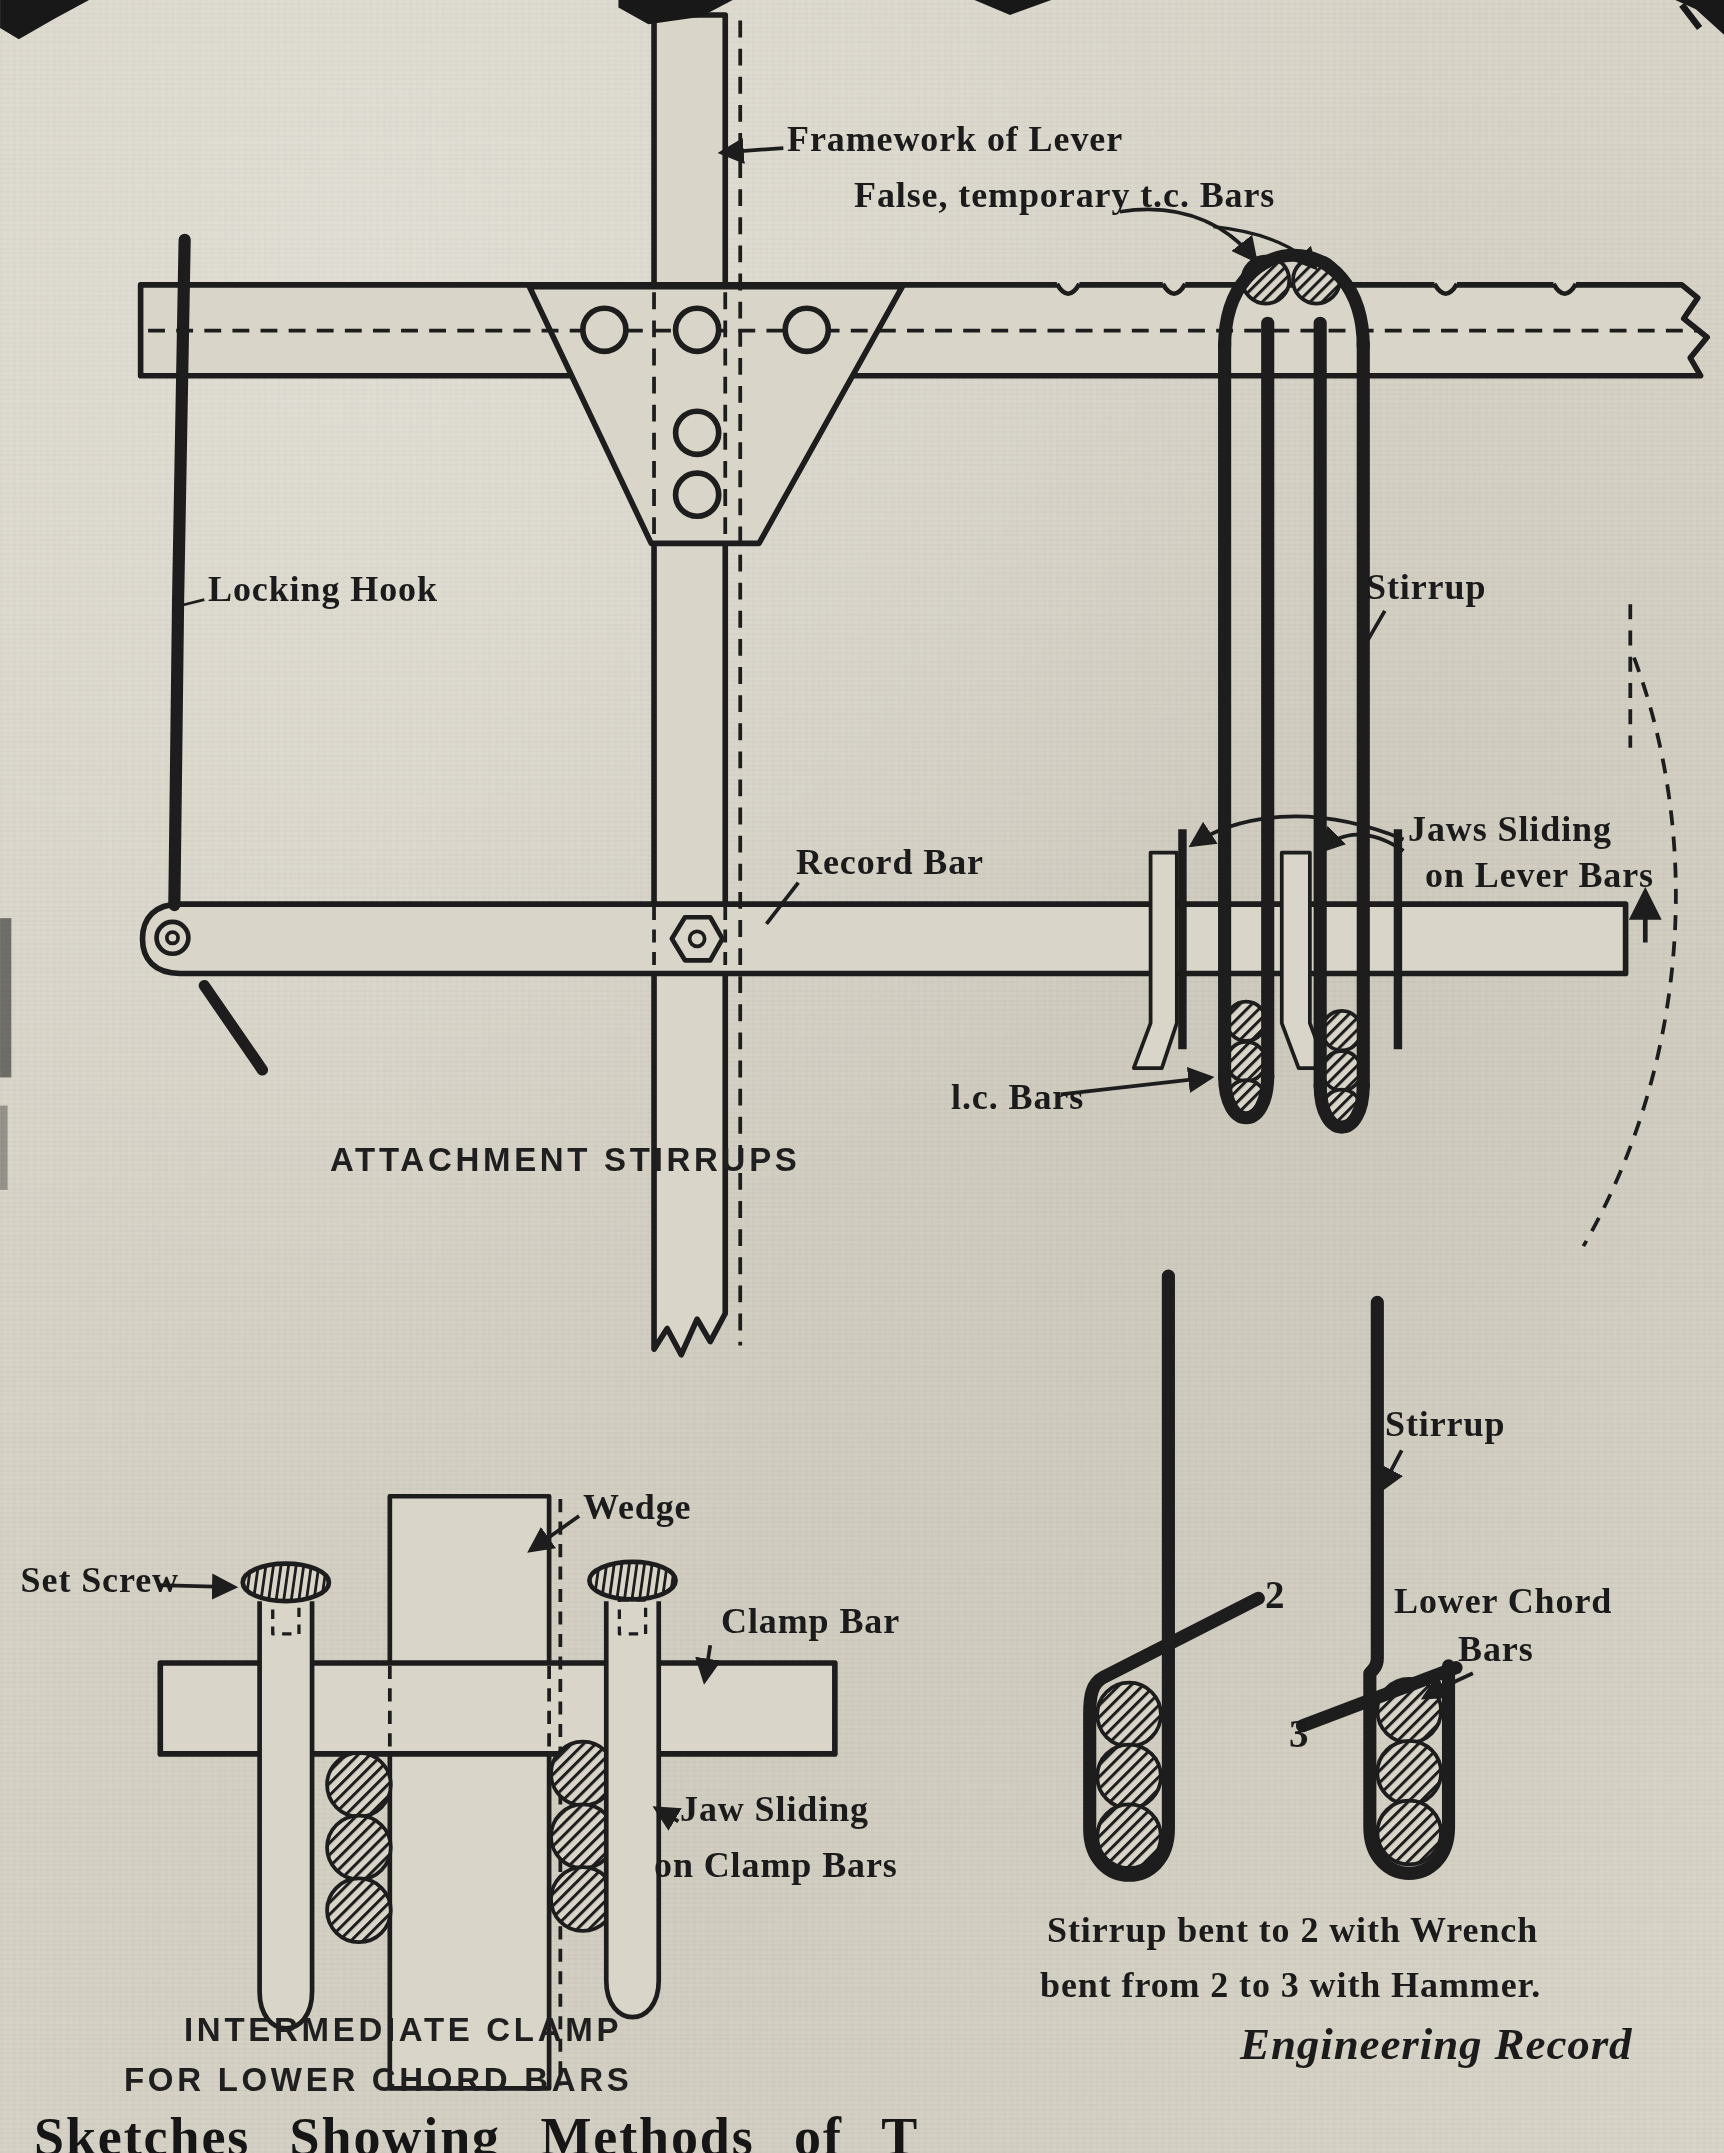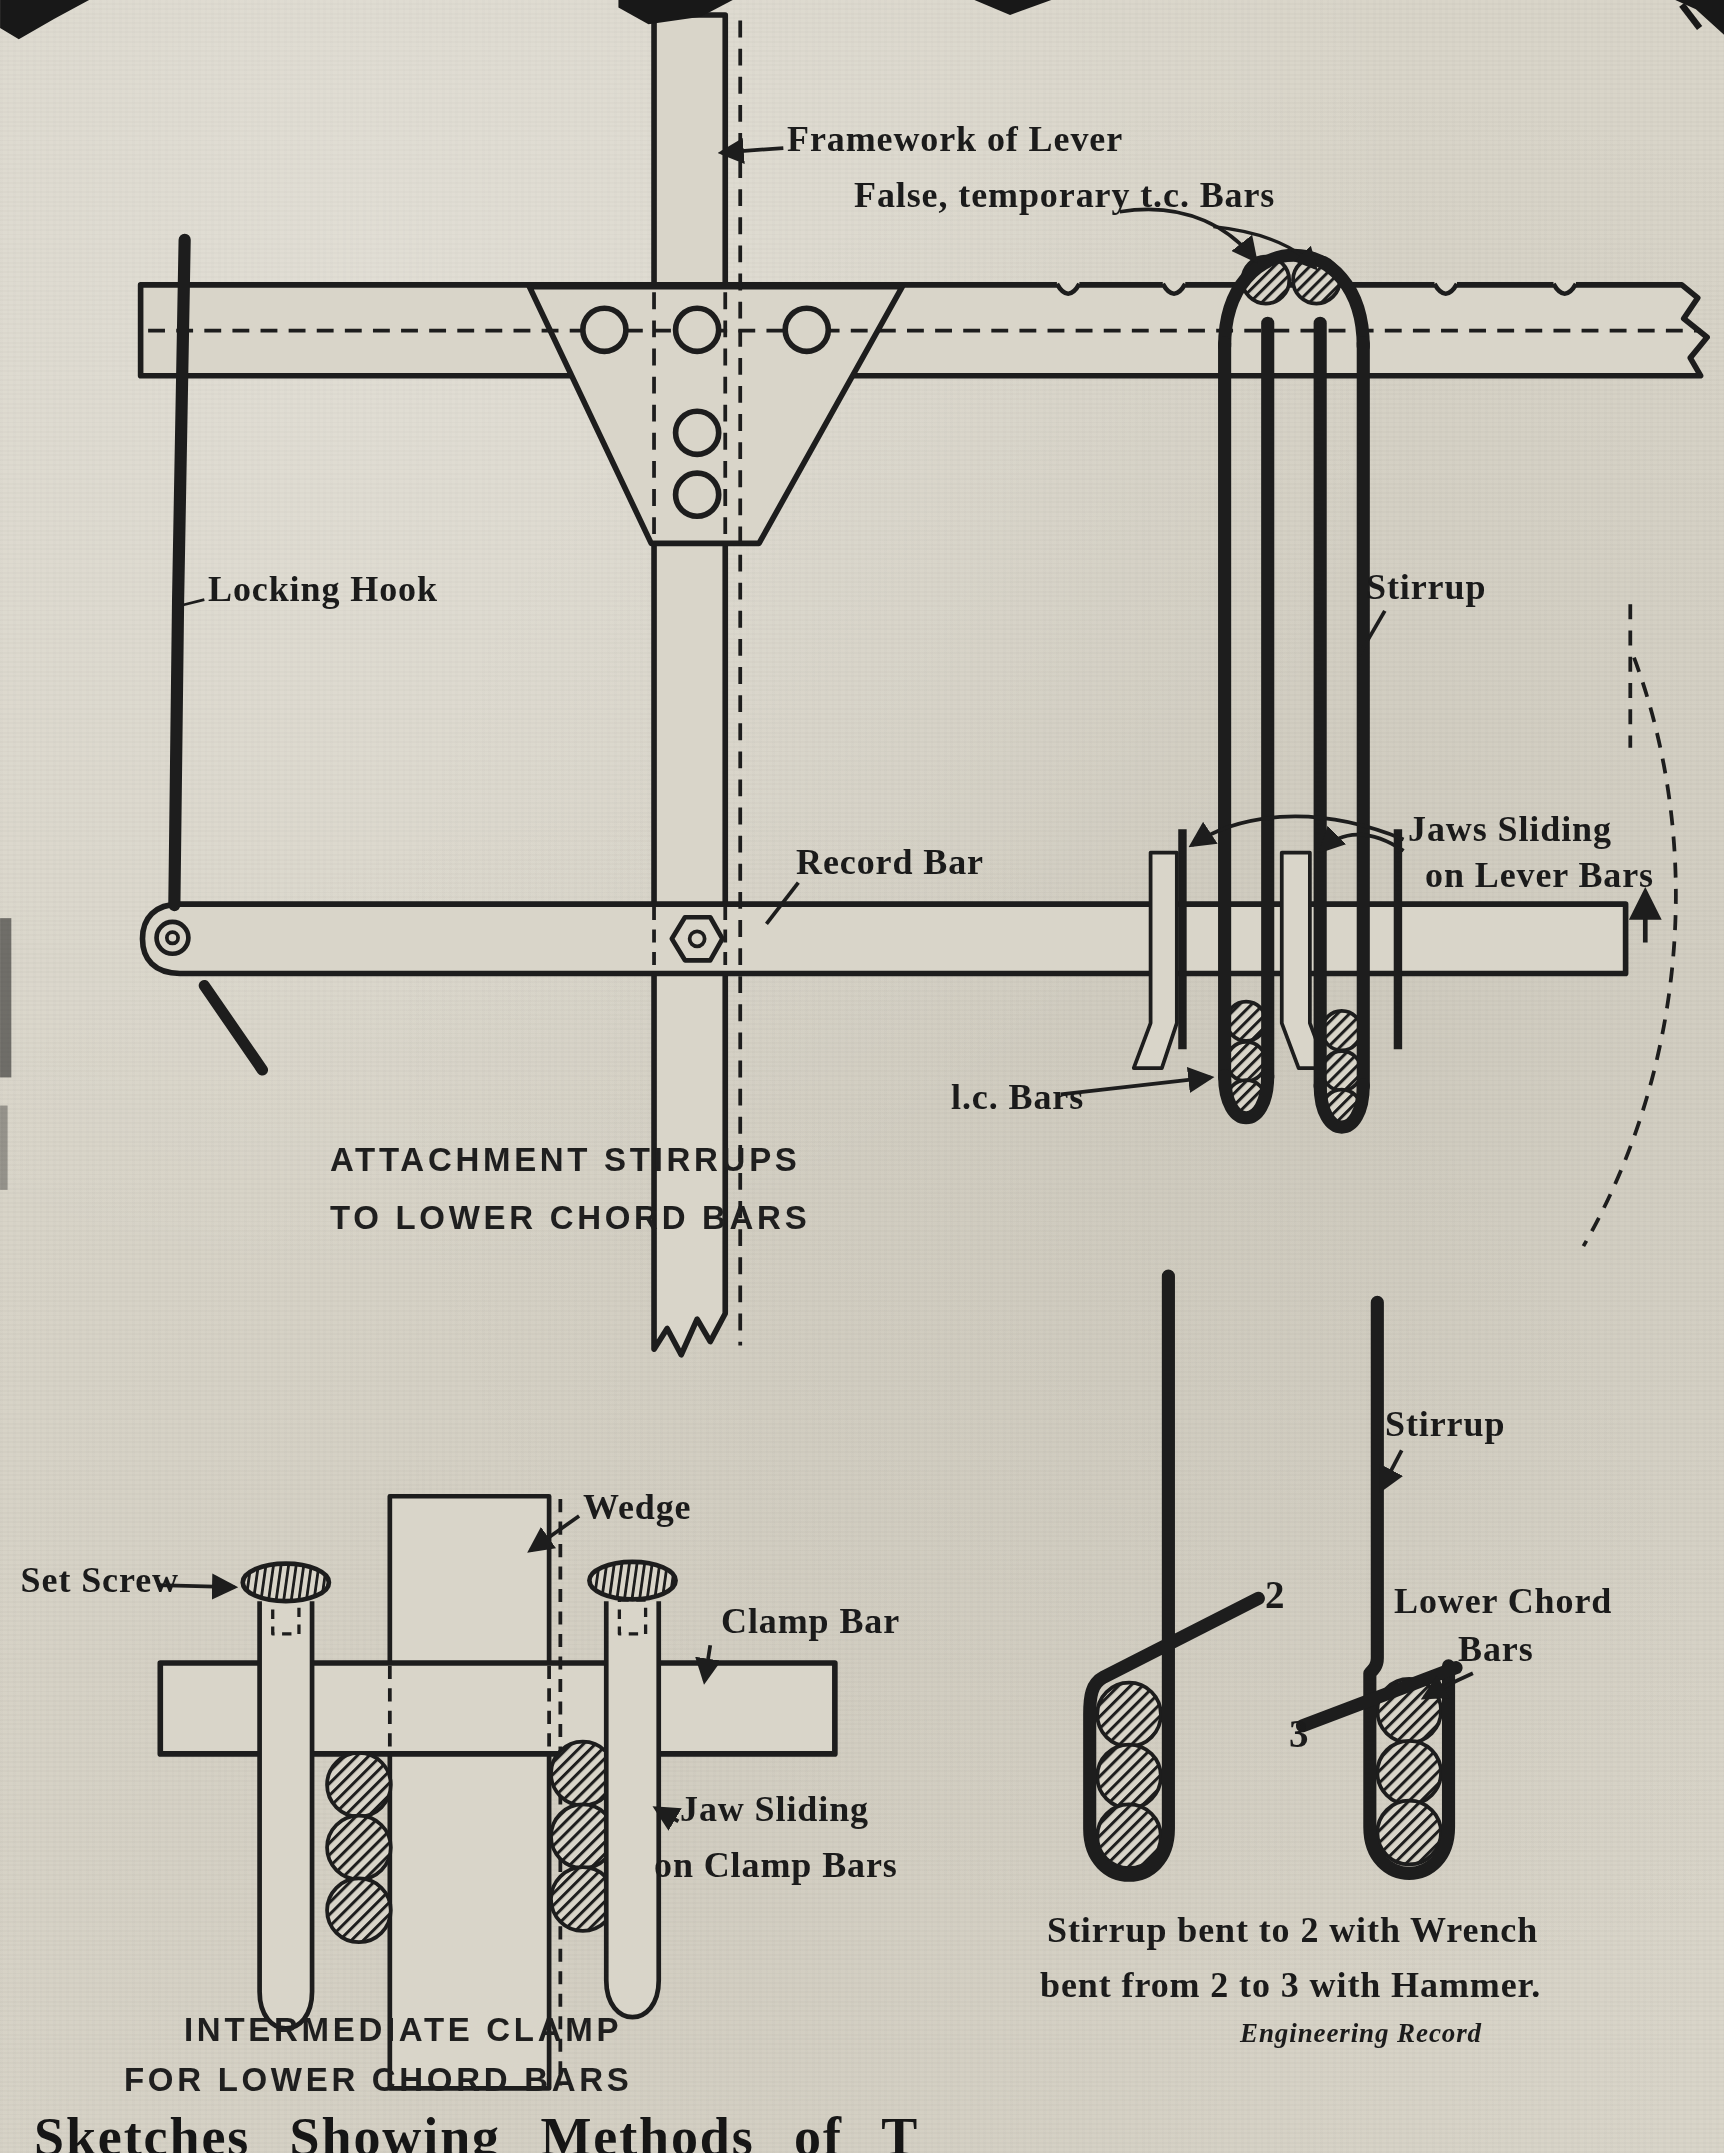--- a/index.html
+++ b/index.html
@@ -20,21 +20,21 @@
   .lbl{
     position:absolute;z-index:2;white-space:nowrap;
     font-family:"Liberation Serif",serif;font-weight:700;
     font-size:36px;color:#1b1b1b;letter-spacing:0.9px;
   }
   .cap{
     font-family:"Liberation Sans",sans-serif;font-weight:700;
     font-size:33px;letter-spacing:3.7px;color:#1f1f1f;
   }
   .num{font-size:39px;}
-  .credit{font-style:italic;font-size:27px;}
+  .credit{font-style:italic;font-size:45px;}
   .footer{font-size:54px;word-spacing:24px;letter-spacing:1.9px;color:#161616;}
 </style>
 </head>
 <body>
 
 <div class="page">
 
 <svg class="linework" width="1725" height="2153" viewBox="0 0 1841 2298">
   <defs>
     <pattern id="hatch" width="9" height="9" patternUnits="userSpaceOnUse" patternTransform="rotate(45)">
@@ -236,21 +236,20 @@
 
 <div class="lbl" style="left:787px;top:118px;">Framework of Lever</div>
 <div class="lbl" style="left:854px;top:174px;">False, temporary t.c. Bars</div>
 <div class="lbl" style="left:208px;top:568px;">Locking Hook</div>
 <div class="lbl" style="left:1366px;top:566px;">Stirrup</div>
 <div class="lbl" style="left:796px;top:841px;">Record Bar</div>
 <div class="lbl" style="left:1408px;top:808px;">Jaws Sliding</div>
 <div class="lbl" style="left:1417px;top:854px;margin-left:8px;">on Lever Bars</div>
 <div class="lbl" style="left:951px;top:1076px;">l.c. Bars</div>
 <div class="lbl cap" style="left:330px;top:1141px;">ATTACHMENT STIRRUPS</div>
-<div class="lbl cap" style="left:330px;top:1199px;">TO LOWER CHORD BARS</div>
 
 <div class="lbl" style="left:583px;top:1486px;text-align:center;">Wedge</div>
 <div class="lbl" style="left:20.6px;top:1559px;">Set Screw</div>
 <div class="lbl" style="left:705px;top:1600px;margin-left:16px;">Clamp Bar</div>
 <div class="lbl" style="left:680px;top:1788px;">Jaw Sliding</div>
 <div class="lbl" style="left:654px;top:1844px;">on Clamp Bars</div>
 <div class="lbl cap" style="left:184px;top:2011px;text-align:right;">INTERMEDIATE CLAMP</div>
 <div class="lbl cap" style="left:124px;top:2061px;">FOR LOWER CHORD BARS</div>
 
 <div class="lbl" style="left:1385px;top:1403px;">Stirrup</div>

